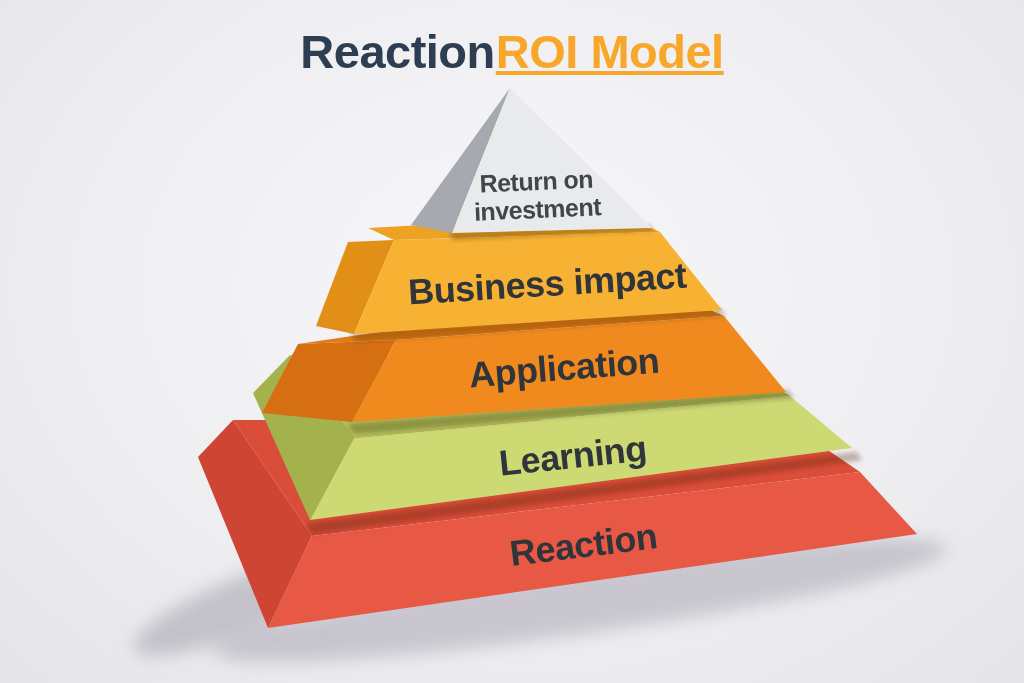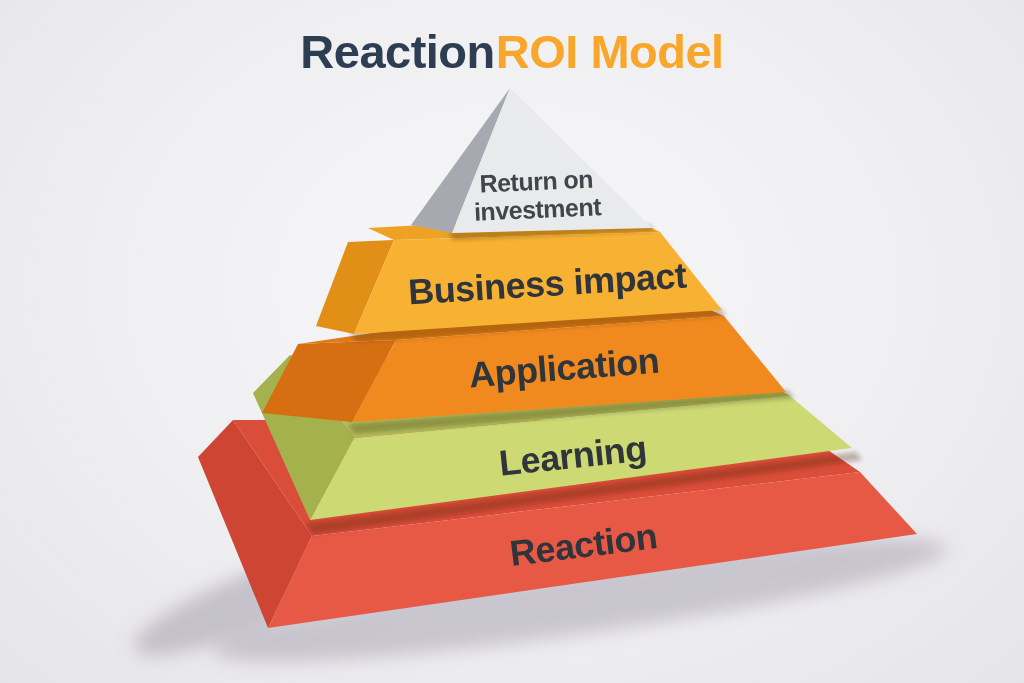--- a/index.html
+++ b/index.html
@@ -23,21 +23,21 @@
     top: 26px;
     left: 0;
     width: 100%;
     text-align: center;
     font-size: 47px;
     font-weight: bold;
     letter-spacing: -0.5px;
     line-height: 1.1;
     user-select: none;
   }
-  .title .t2 { margin-left: 1px; }
+  .title .t2 { margin-left: 1px; text-decoration: underline; }
   svg.pyramid {
     position: absolute;
     top: 0;
     left: 0;
   }
   svg text {
     font-family: "Liberation Sans", sans-serif;
     font-weight: bold;
     letter-spacing: -0.5px;
   }

